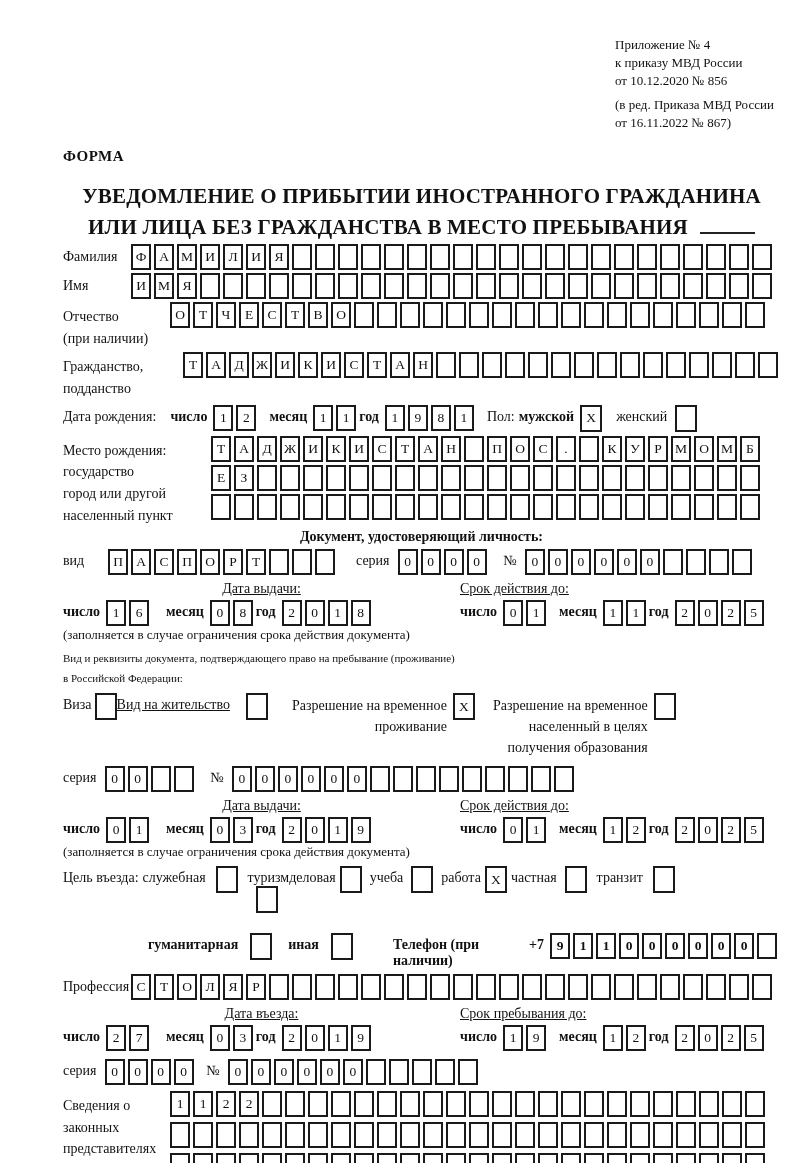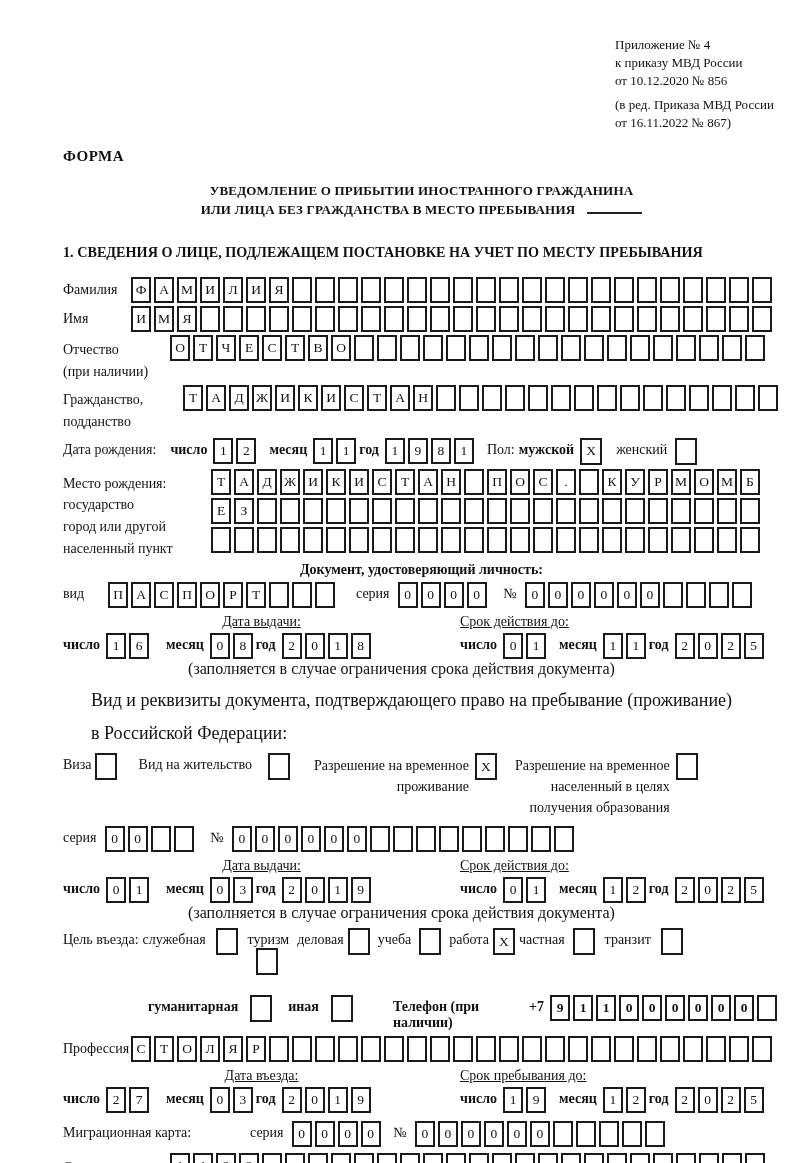--- a/index.html
+++ b/index.html
@@ -4,21 +4,21 @@
 <style>
   html,body { margin:0; padding:0; background:#fff; }
   body { width:800px; height:1163px; overflow:hidden; color:#111;
          font-family:"Liberation Serif","DejaVu Serif",serif; }
   .page { box-sizing:border-box; width:800px; height:1163px; padding:36px 20px 0 63px; }
 
   .appendix { margin-left:552px; width:200px; font-size:13px; line-height:1.4; }
   .appendix .gap { margin-top:5px; }
   .forma { text-align:left; padding-right:33px; font-weight:bold; font-size:15px; margin-top:16px; letter-spacing:.5px; }
 
-  .title { text-align:center; font-weight:bold; font-size:13px; line-height:1.5; margin-top:16px; letter-spacing:.2px; }
+  .title { text-align:center; font-weight:bold; font-size:21px; line-height:1.5; margin-top:16px; letter-spacing:.2px; }
   .blank-underline { display:inline-block; width:55px; border-bottom:2px solid #222; margin-left:12px; }
 
   .sec-heading { font-weight:bold; font-size:14.2px; margin-top:24px; margin-bottom:16px; }
 
   .row { display:flex; align-items:flex-start; margin-bottom:3px; font-size:14px; }
   .lbl { flex:0 0 auto; padding-top:4px; line-height:1.25; }
   .lbl div { line-height:1.55; }
   .w68  { width:68px; }
   .w107 { width:107px; }
   .w120 { width:120px; }
@@ -36,23 +36,23 @@
   .ml18 { margin-left:18px; } .ml14 { margin-left:14px; } .ml10 { margin-left:10px; }
   .mr6 { margin-right:6px;font-weight:bold; } .mr8 { margin-right:8px; }
 
   .dualhead { display:flex; font-size:14px; margin-top:6px; margin-bottom:3px;text-decoration:underline; }
   .dh-left { width:397px; text-align:center; }
   .dh-right { width:290px; text-align:left; }
   .daterow { display:flex; align-items:flex-start; font-size:14px; }
   .dategrp { display:flex; align-items:flex-start; }
   .dategrp .dlbl { padding-top:4px; }
   .grp-left { width:397px; }
-  .note { font-size:16px; text-align:center; padding-right:40px; margin-top:1px; margin-bottom:6px; }
-
-  .intro { font-size:18px; line-height:1.8; margin-top:2px;margin-left:28px; }
+  .note { font-size:13px; text-align:left; padding-right:40px; margin-top:1px; margin-bottom:6px; }
+
+  .intro { font-size:11px; line-height:1.8; margin-top:2px; }
   .visa-row { display:flex; align-items:flex-start; font-size:14px; margin-top:4px; margin-bottom:8px; }
   .visa-row .cap { text-align:right; line-height:1.5; padding-top:2px; }
   .visa-row .chk { margin-left:8px; margin-top:0; }
 
   .opt { display:flex; align-items:flex-start; }
   .opt .olbl { padding-top:4px; }
   .opt .chk { margin-left:6px; }
 </style>
 </head>
 <body>
@@ -67,21 +67,20 @@
     <div>от 16.11.2022 № 867)</div>
   </div>
 
   <div class="forma">ФОРМА</div>
 
   <div class="title">
     <div>УВЕДОМЛЕНИЕ О ПРИБЫТИИ ИНОСТРАННОГО ГРАЖДАНИНА</div>
     <div><span>ИЛИ ЛИЦА БЕЗ ГРАЖДАНСТВА В МЕСТО ПРЕБЫВАНИЯ</span><span class="blank-underline"></span></div>
   </div>
 
-  <div class="sec-heading">1. СВЕДЕНИЯ О ЛИЦЕ, ПОДЛЕЖАЩЕМ ПОСТАНОВКЕ НА УЧЕТ ПО МЕСТУ ПРЕБЫВАНИЯ</div>
 
   <div class="row">
     <div class="lbl w68">Фамилия</div>
     <div class="cells">
         <div class="cell">Ф</div>
         <div class="cell">А</div>
         <div class="cell">М</div>
         <div class="cell">И</div>
         <div class="cell">Л</div>
         <div class="cell">И</div>
@@ -422,21 +421,21 @@
     <div>в Российской Федерации:</div>
   </div>
 
   <div class="visa-row">
     <div class="opt">
       <span class="olbl">Виза</span>
       <div class="cells chk" style="margin-left:3px;">
           <div class="cell"></div>
         </div>
     </div>
-    <div class="opt" style="margin-left:22px;">
+    <div class="opt" style="text-decoration:underline;">
       <span class="olbl">Вид на жительство</span>
       <div class="cells chk" style="margin-left:16px;">
           <div class="cell"></div>
         </div>
     </div>
     <div class="opt" style="margin-left:24px;">
       <div class="cap">
         <div>Разрешение на временное</div>
         <div>проживание</div>
       </div>
@@ -537,21 +536,21 @@
       <div class="cells chk" style="margin-left:10px;">
           <div class="cell"></div>
         </div>
     </div>
     <div class="opt" style="margin-left:10px;flex-direction:column;">
       <span class="olbl">туризм</span>
       <div class="cells chk" style="margin-left:8px;">
           <div class="cell"></div>
         </div>
     </div>
-    <div class="opt" style="margin-left:8px;">
+    <div class="opt" style="">
       <span class="olbl">деловая</span>
       <div class="cells chk" style="margin-left:4px;">
           <div class="cell"></div>
         </div>
     </div>
     <div class="opt" style="margin-left:8px;">
       <span class="olbl">учеба</span>
       <div class="cells chk" style="margin-left:8px;">
           <div class="cell"></div>
         </div>
@@ -678,21 +677,20 @@
       <div class="cells">
           <div class="cell">2</div>
           <div class="cell">0</div>
           <div class="cell">2</div>
           <div class="cell">5</div>
         </div>
     </div>
   </div>
 
   <div class="row" style="margin-top:8px;">
-    <span class="inline-lbl" style="width:187px;">Миграционная карта:</span>
     <span class="inline-lbl mr8">серия</span>
     <div class="cells">
         <div class="cell">0</div>
         <div class="cell">0</div>
         <div class="cell">0</div>
         <div class="cell">0</div>
       </div>
     <span class="inline-lbl mr8 ml10">№</span>
     <div class="cells">
         <div class="cell">0</div>

